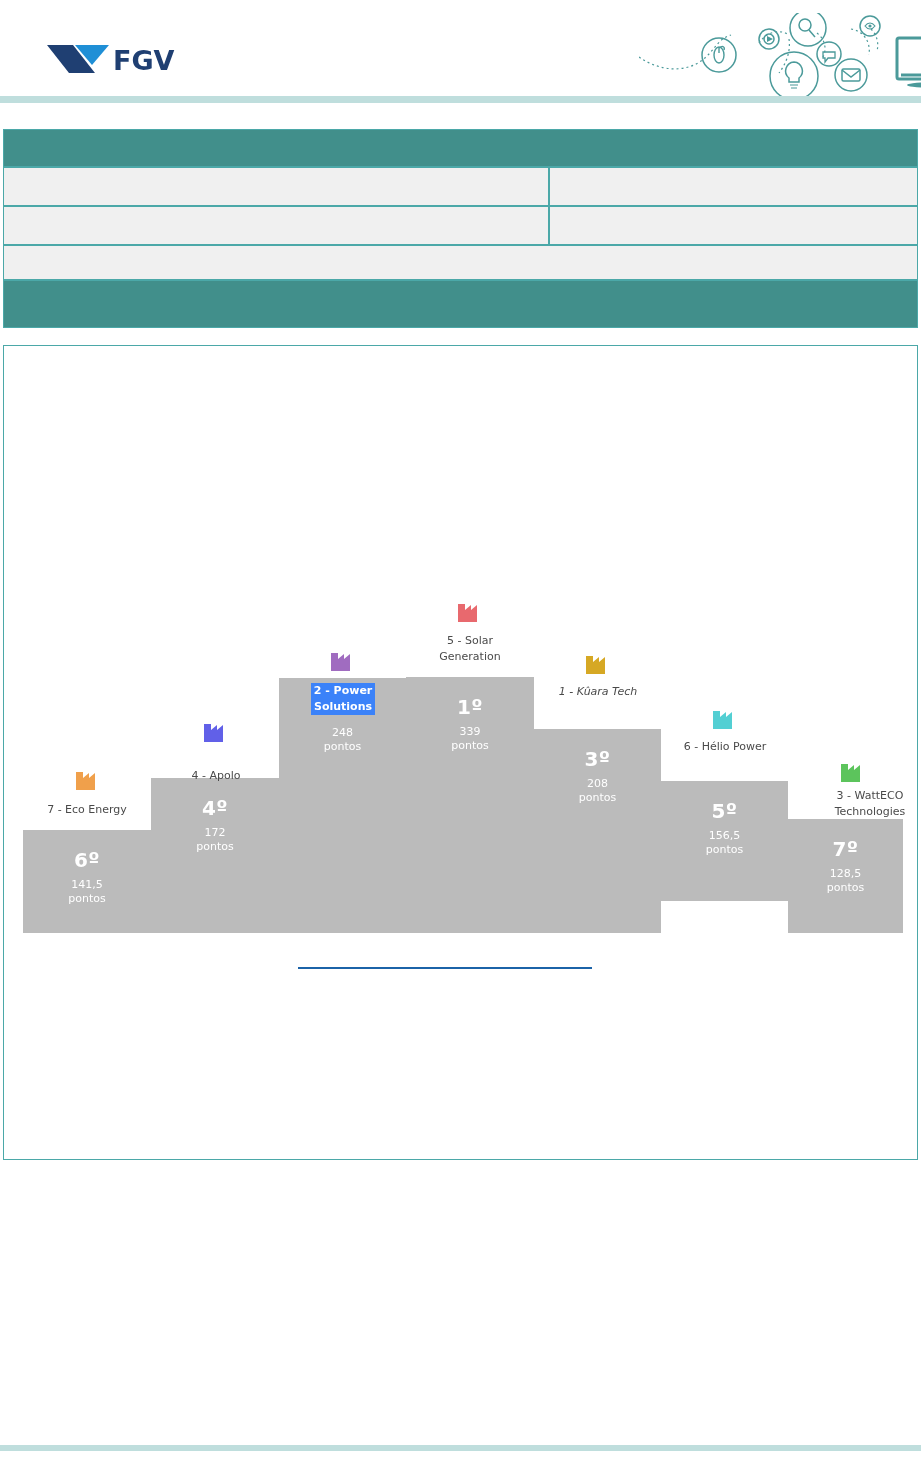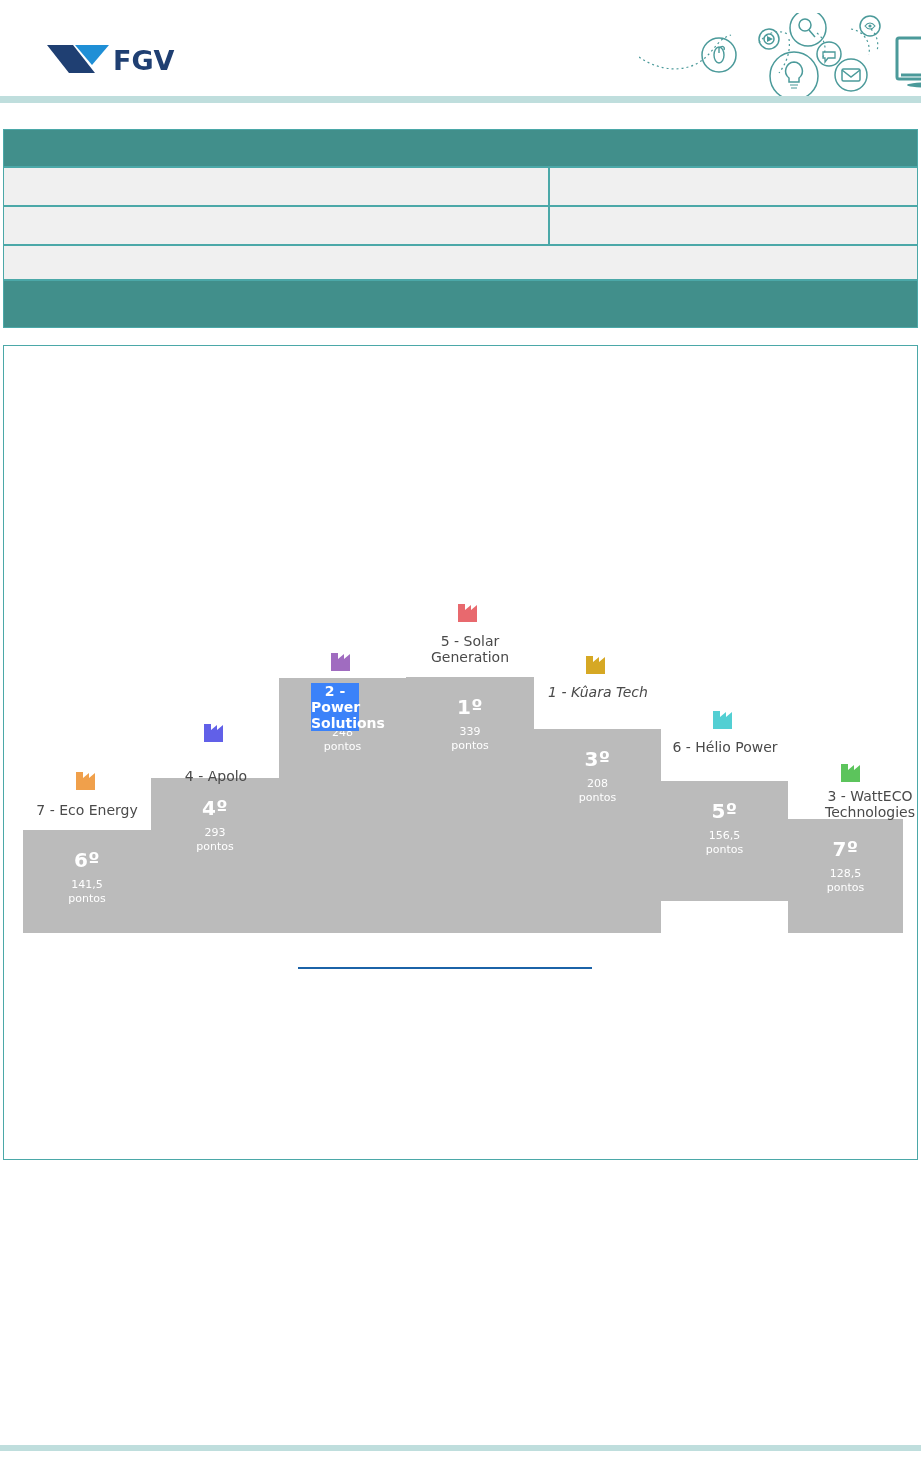--- a/index.html
+++ b/index.html
@@ -108,21 +108,21 @@
     text-align: center;
     color: #ffffff;
     font-size: 11px;
     font-weight: normal;
     line-height: 14px;
   }
   .comp-label {
     position: absolute;
     text-align: center;
     color: #4a4a4a;
-    font-size: 14px;
+    font-size: 11px;
     line-height: 16px;
     white-space: pre-line;
   }
   .comp-label.selected {
     background: #3b82f9;
     color: #ffffff;
     font-weight: bold;
   }
   .factory-icon {
     position: absolute;
@@ -235,39 +235,39 @@
     </div>
     <div class="factory-icon" style="left:49px; top:416px;">
       <svg width="32" height="32" viewBox="0 0 32 32">
           <path d="M4 10 h7 v6 l6 -5 v5 l6 -5 v17 h-19 z" fill="#f0a04b"></path>
         </svg>
     </div>
     <div class="comp-label" style="left:-6px; top:456px; width:140px;">7 - Eco Energy</div>
 
     <div class="bar" style="left:128px; top:432px; width:128px; height:155px;">
       <div class="bar-place" style="top:18px;">4º</div>
-      <div class="bar-points" style="top:48px;"><span>293</span><br><span>pontos</span></div>
+      <div class="bar-points" style="top:48px;"><span>172</span><br><span>pontos</span></div>
     </div>
     <div class="factory-icon" style="left:177px; top:368px;">
       <svg width="32" height="32" viewBox="0 0 32 32">
           <path d="M4 10 h7 v6 l6 -5 v5 l6 -5 v17 h-19 z" fill="#6160e8"></path>
         </svg>
     </div>
     <div class="comp-label" style="left:123px; top:422px; width:140px;">4 - Apolo</div>
 
     <div class="bar" style="left:256px; top:332px; width:127px; height:255px;">
       <div class="bar-place" style="top:18px;">2º</div>
       <div class="bar-points" style="top:48px;"><span>248</span><br><span>pontos</span></div>
     </div>
     <div class="factory-icon" style="left:304px; top:297px;">
       <svg width="32" height="32" viewBox="0 0 32 32">
           <path d="M4 10 h7 v6 l6 -5 v5 l6 -5 v17 h-19 z" fill="#a06cc0"></path>
         </svg>
     </div>
-    <div class="comp-label selected" style="left:288px; top:337px; width:48px;">2 - Power
+    <div class="comp-label selected" style="left:288px; top:337px; width:64px;">2 - Power
 Solutions</div>
 
     <div class="bar" style="left:383px; top:331px; width:128px; height:256px;">
       <div class="bar-place" style="top:18px;">1º</div>
       <div class="bar-points" style="top:48px;"><span>339</span><br><span>pontos</span></div>
     </div>
     <div class="factory-icon" style="left:431px; top:248px;">
       <svg width="32" height="32" viewBox="0 0 32 32">
           <path d="M4 10 h7 v6 l6 -5 v5 l6 -5 v17 h-19 z" fill="#e8696e"></path>
         </svg>

